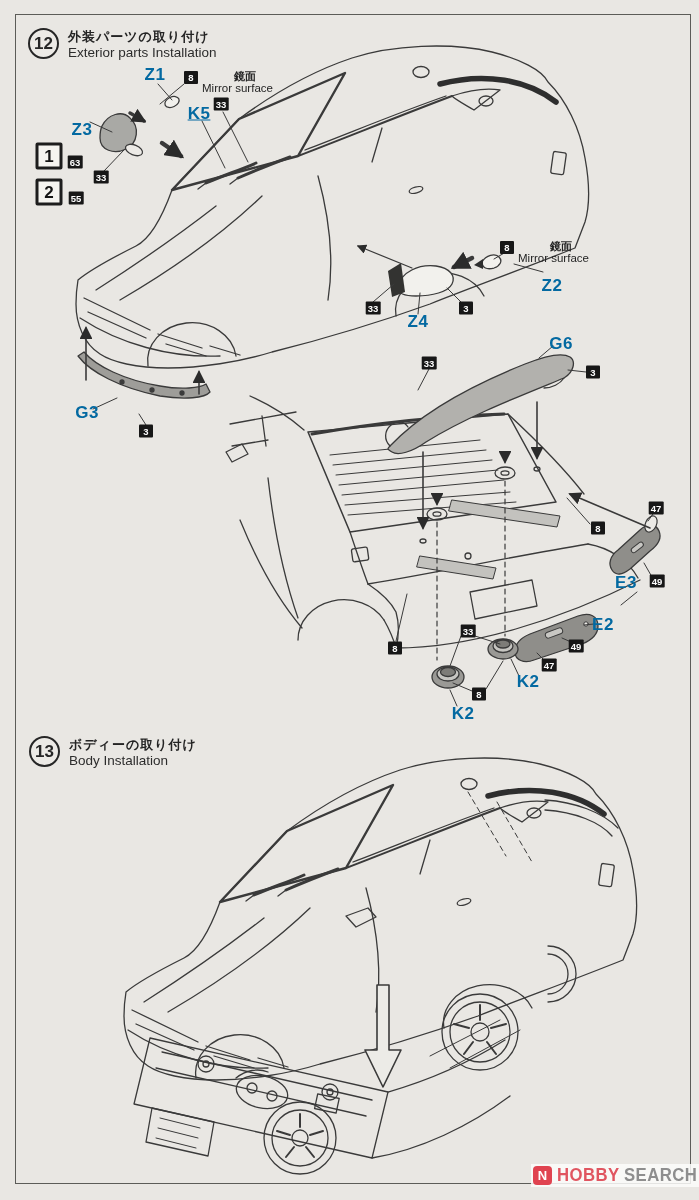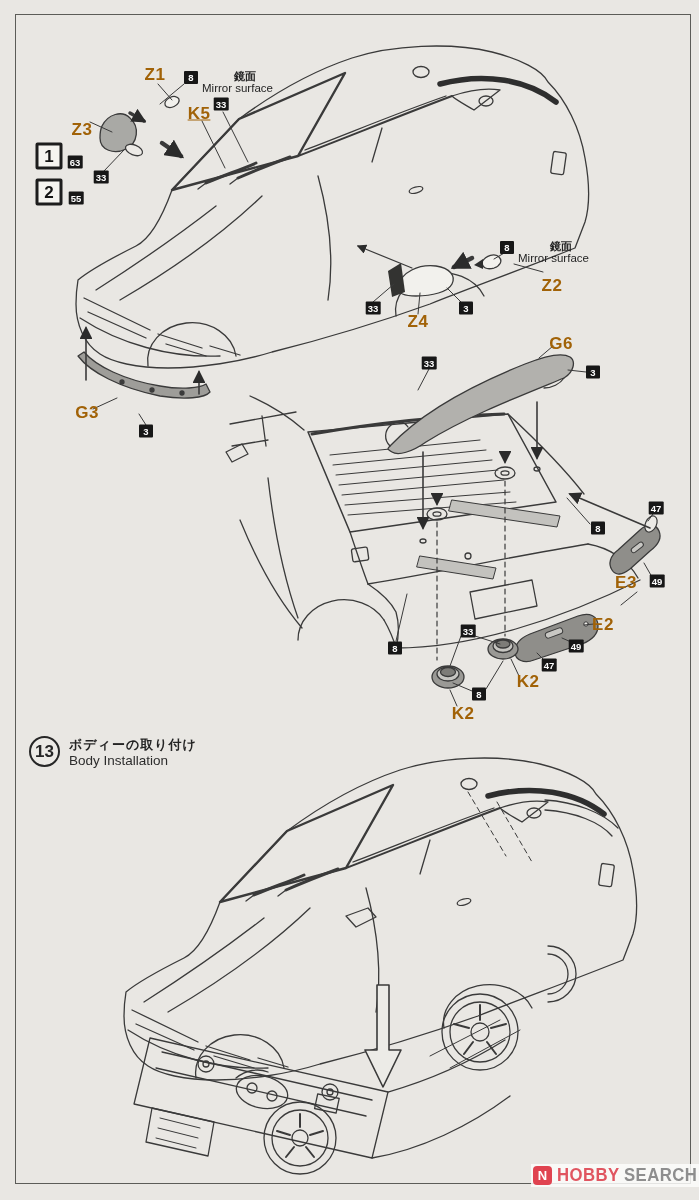--- a/index.html
+++ b/index.html
@@ -10,21 +10,21 @@
   
   .step{position:absolute;display:flex;align-items:flex-start;}
   .step-badge{width:27px;height:27px;border:2.5px solid #262626;border-radius:50%;
               font:700 17px/27px "Liberation Sans",sans-serif;text-align:center;color:#262626;
               background:#eceae6;flex:0 0 auto;}
   .step-titles{margin-left:9px;padding-top:1px;}
   .step-jp{font:700 13px/16px "Liberation Sans",sans-serif;letter-spacing:1px;}
   .step-en{font:400 13.5px/16px "Liberation Sans",sans-serif;color:#2c2c2c;}
   
   .part-label{position:absolute;transform:translate(-50%,-50%);
-              font:700 17px/1 "Liberation Sans",sans-serif;color:#a16207;letter-spacing:.5px;white-space:nowrap;}
+              font:700 17px/1 "Liberation Sans",sans-serif;color:#0369a1;letter-spacing:.5px;white-space:nowrap;}
   .chip{position:absolute;transform:translate(-50%,-50%);min-width:10px;padding:1px 2px;
         background:#171717;color:#fdfdfd;font:700 9.5px/11px "Liberation Sans",sans-serif;
         text-align:center;border-radius:1px;white-space:nowrap;}
   .chip-inline{position:static;transform:none;display:inline-block;margin-right:4px;margin-top:1px;}
   .decal{position:absolute;transform:translate(-50%,-50%);width:21px;height:21px;
          border:3px solid #1d1d1d;background:#f5f4f0;color:#141414;
          font:900 17px/21px "Liberation Sans",sans-serif;text-align:center;border-radius:2px;}
   .paint-note{position:absolute;white-space:nowrap;display:flex;align-items:flex-start;}
   .pn-jp{display:block;font:700 11px/12px "Liberation Sans",sans-serif;padding-left:32px;}
   .pn-en{display:block;font:400 11.5px/13px "Liberation Sans",sans-serif;}
@@ -249,20 +249,27 @@
         <path d="M300,1127 L300,1114 M310,1135 L323,1131 M306,1147 L314,1157 M294,1147 L286,1157 M290,1135 L277,1131" stroke-width="2"></path>
       </g>
       <g>
         <path d="M548,946 A28,28 0 0 1 548,1002"></path>
           <path d="M548,954 A20,20 0 0 1 548,994"></path>
       </g>
       <polygon points="377,985 389,985 389,1050 401,1050 383,1087 365,1050 377,1050" fill="#ecebe7" stroke-width="1.6"></polygon>
     </g>
   </svg>
 
+  <div class="step" style="left:28px;top:28px;">
+    <div class="step-badge">12</div>
+    <div class="step-titles">
+      <div class="step-jp">外装パーツの取り付け</div>
+      <div class="step-en">Exterior parts Installation</div>
+    </div>
+  </div>
   <div class="step" style="left:29px;top:736px;justify-content:flex-end;">
     <div class="step-badge">13</div>
     <div class="step-titles">
       <div class="step-jp">ボディーの取り付け</div>
       <div class="step-en">Body Installation</div>
     </div>
   </div>
 
   <div id="annotations">
       <div class="part-label" style="position: absolute; left: 155px; top: 74px;">Z1</div>

